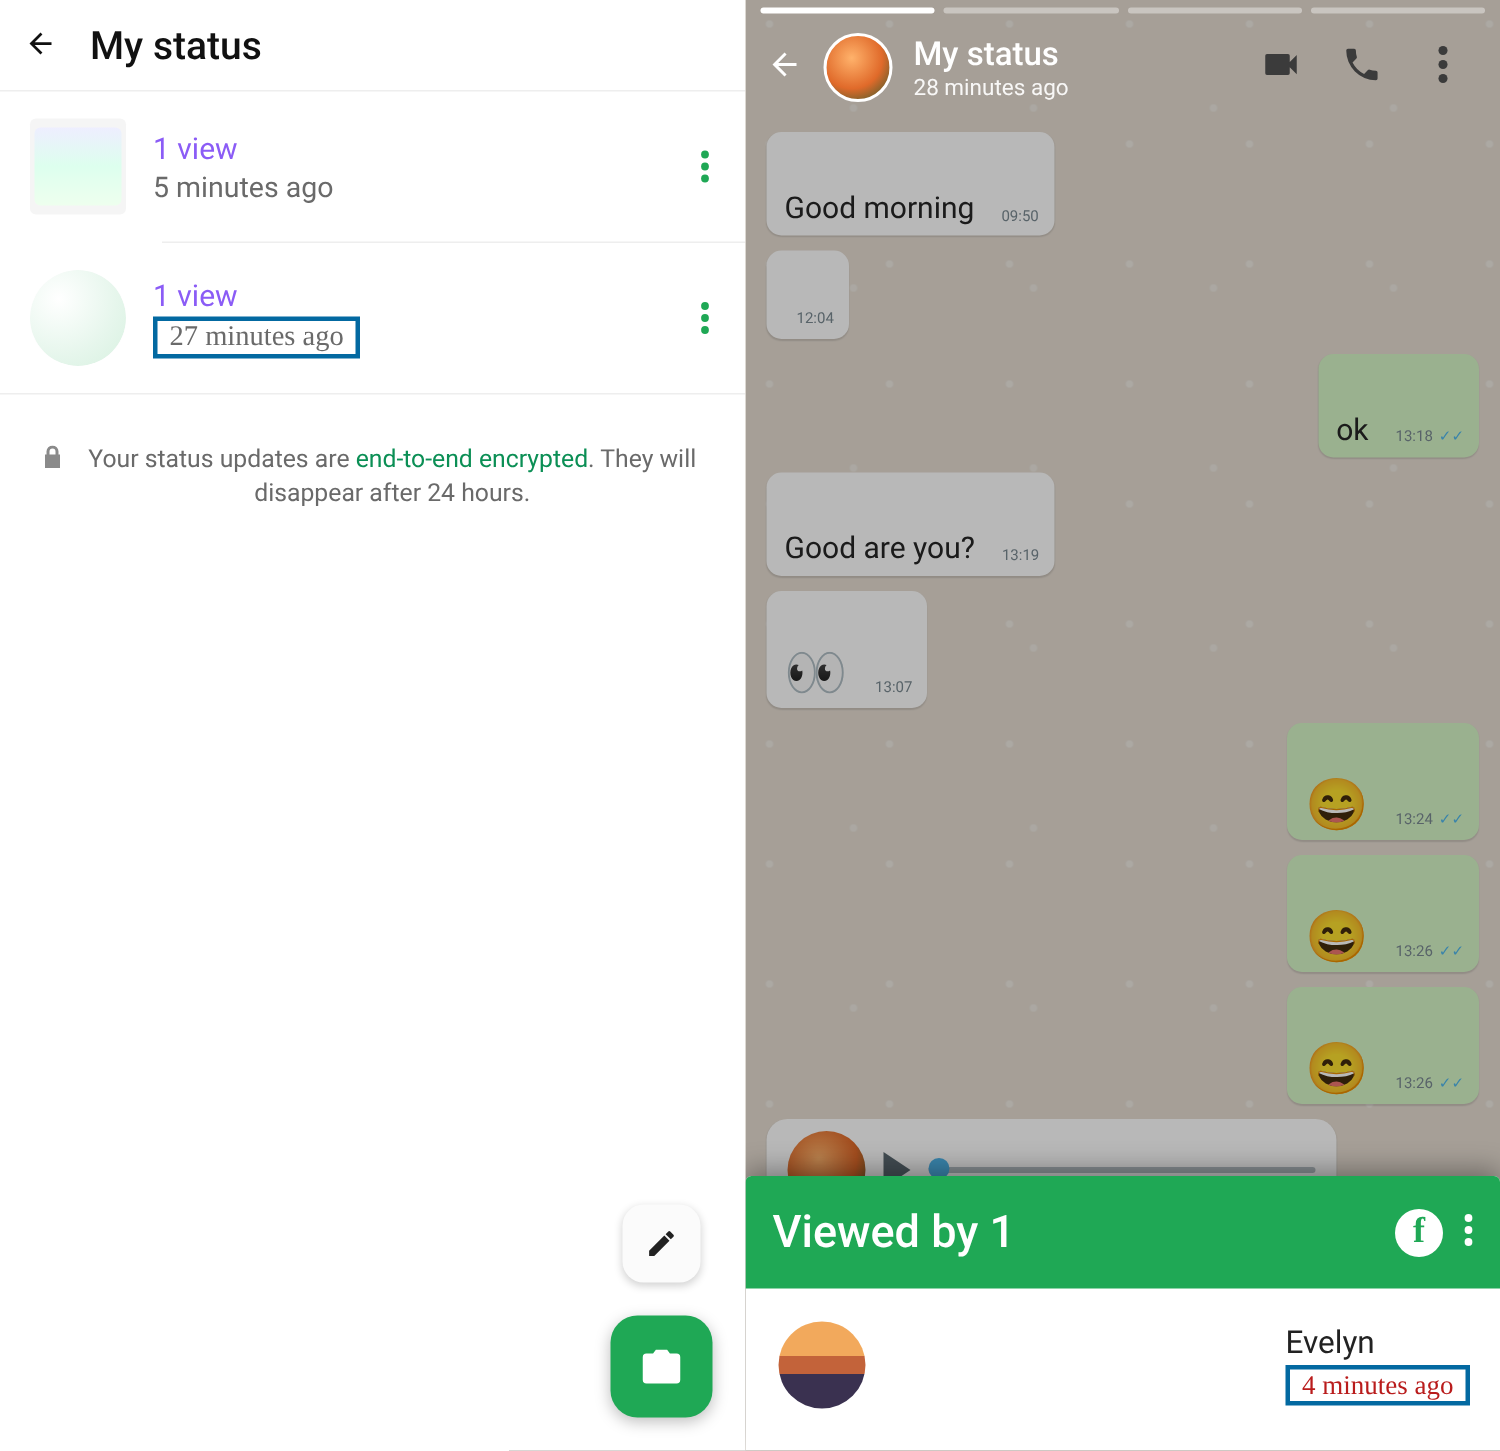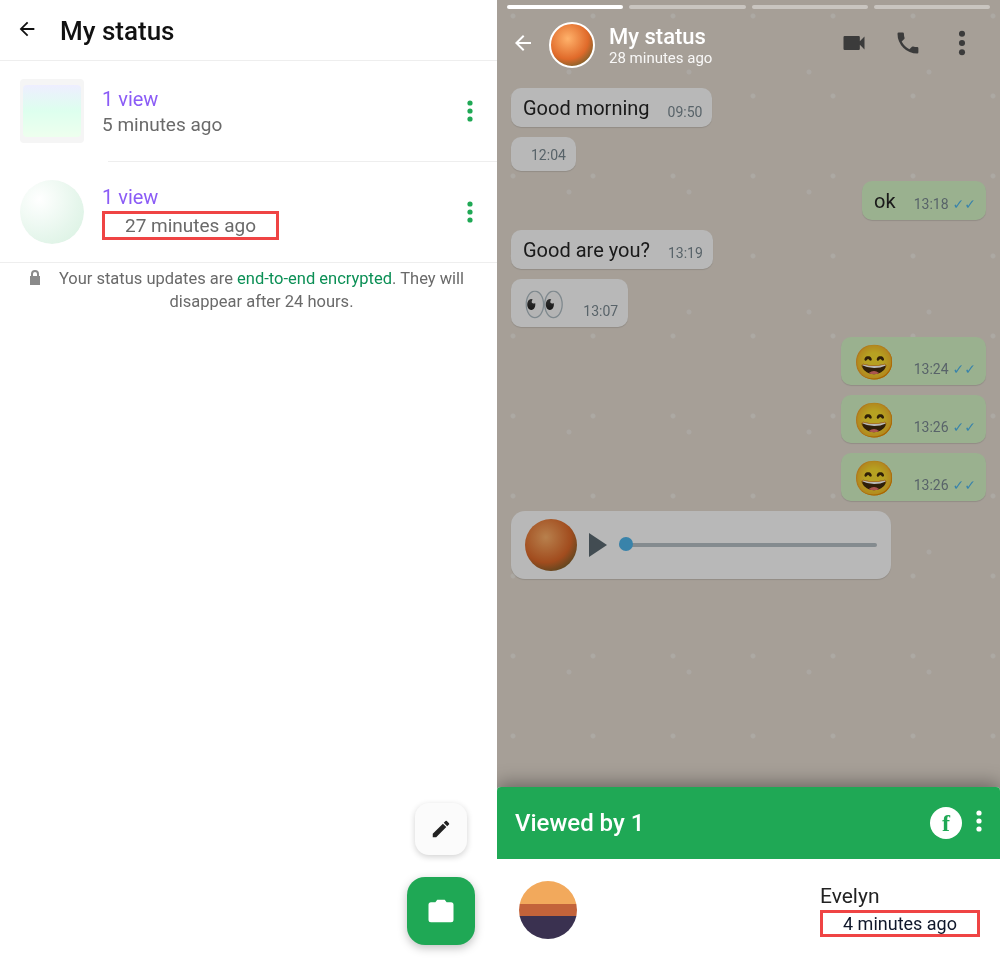--- a/index.html
+++ b/index.html
@@ -52,33 +52,34 @@
     border-radius:4px;
   }
   .thumb.round .fake-content{
     width:100%;height:100%;border-radius:50%;
     background: radial-gradient(circle at 30% 30%, #fff, #e6f6ec 60%, #d7f1e0);
   }
   .status-text { flex:1; }
   .status-text .views { font-size: 20px; font-weight: 400; color:#8b5cf6; }
   .status-text .time { font-size: 19px; color:#6a6a6a; margin-top:2px; }
   .highlight-red {
-    border: 3px solid #ef4444;
-    padding: 0 20px;
+    border: 3px solid #0369a1;
+    padding: 0 8px;
     display: inline-block;
     margin-top: 2px;
+    font-family: Liberation Serif, serif;
   }
   .dots-vert { width:30px; display:flex; align-items:center; justify-content:center;}
   .dots-vert svg circle { fill:#1fa855; }
   .e2e-note {
     border-top:1px solid #eee;
     text-align:center;
     color:#6a6a6a;
     font-size:16.5px;
-    padding:4px 28px;
+    padding:32px 28px;
     line-height:1.4;
     display:flex;
     gap:12px;
     align-items:flex-start;
     justify-content:center;
   }
   .e2e-note .lock-ico{ color:#8a8a8a; flex-shrink:0; margin-top:2px;}
   .e2e-note .encrypted{ color:#0b8f55; }
   .fab-stack{
     position:absolute;
@@ -154,26 +155,26 @@
     padding:8px 10px 6px 12px;
     box-shadow:0 1px 1px rgba(0,0,0,.12);
     position:relative;
     font-size:20px;
     line-height:1.25;
     color:#262626;
     display:flex;flex-direction:column;
   }
   .bubble .meta{
     align-self:flex-end;
-    font-size:14px;color:#7b8a92;margin-top:2px;margin-left:8px;
+    font-size:10px;color:#7b8a92;margin-top:2px;margin-left:8px;
     display:flex;align-items:center;gap:4px;
   }
   .bubble.in{ background:#ffffff; align-self:flex-start; }
   .bubble.out{ background:#d6f6c7; align-self:flex-end; }
-  .bubble .row{ display:flex; align-items:flex-end; gap:10px;}
+  .bubble .row{ display:flex; align-items:flex-end; gap:10px;margin-top:30px;}
   .ticks{ color:#4fb6ec;}
   .emoji-big{ font-size:34px; line-height:1;}
   .voice-row{
     align-self:flex-start; display:flex;align-items:center;gap:12px;
     background:#ffffff;border-radius:14px;padding:8px 14px;
     box-shadow:0 1px 1px rgba(0,0,0,.12);
     width:80%;
   }
   .voice-row .vavatar{
     width:52px;height:52px;border-radius:50%;
@@ -188,36 +189,36 @@
     background:#fff;border-top-left-radius:4px;border-top-right-radius:4px;
     box-shadow:0 -4px 18px rgba(0,0,0,.35);
   }
   .sheet-head{
     background:#1fa855;color:#fff;
     display:flex;align-items:center;
     padding:20px 18px;
     border-top-left-radius:4px;border-top-right-radius:4px;
     gap:14px;
   }
-  .sheet-head .label{ font-size:24px;font-weight:500; }
+  .sheet-head .label{ font-size:30px;font-weight:500; }
   .sheet-head .spacer{flex:1;}
   .sheet-head .fb{
     width:32px;height:32px;border-radius:50%;background:#fff;color:#1fa855;
     display:flex;align-items:center;justify-content:center;font-weight:900;font-size:24px;font-family:Georgia,serif;
   }
   .sheet-head .dots svg circle{ fill:#fff;}
   .viewer{
     display:flex;align-items:center;gap:18px;padding:22px 20px 28px 22px;justify-content:space-between;
   }
   .viewer .vavatar{
     width:58px;height:58px;border-radius:50%;
     background:linear-gradient(#f2a95c 0 40%, #c3633a 40% 60%, #3a3150 60% 100%);
   }
   .viewer .name{ font-size:21px;color:#222;}
-  .viewer .time{ font-size:18px;color:#0f172a; display:inline-block;}
+  .viewer .time{ font-size:18px;color:#b91c1c; display:inline-block;}
 </style>
 </head>
 <body>
 
 <div class="pane-left">
   <div class="l-header">
     <span class="back-arrow">
       <svg viewBox="0 0 24 24">
           <path d="M20 11H7.8l5.6-5.6L12 4l-8 8 8 8 1.4-1.4L7.8 13H20z" fill="#111"></path>
         </svg>

